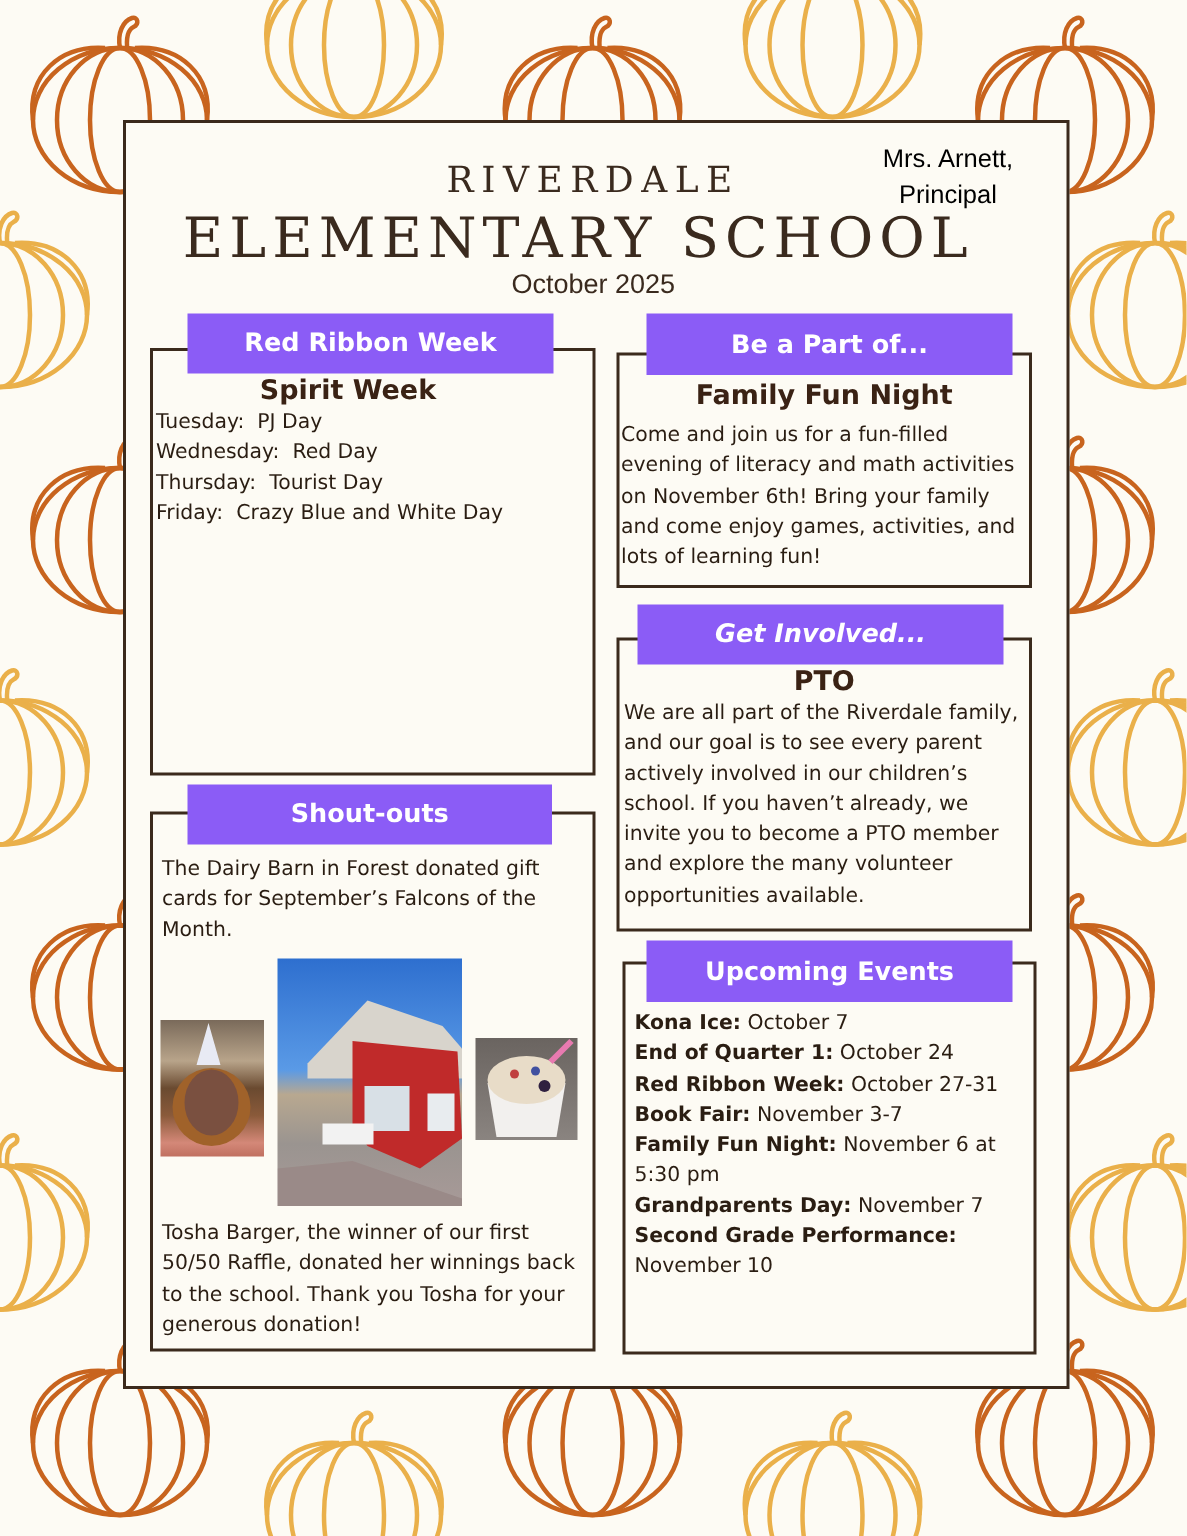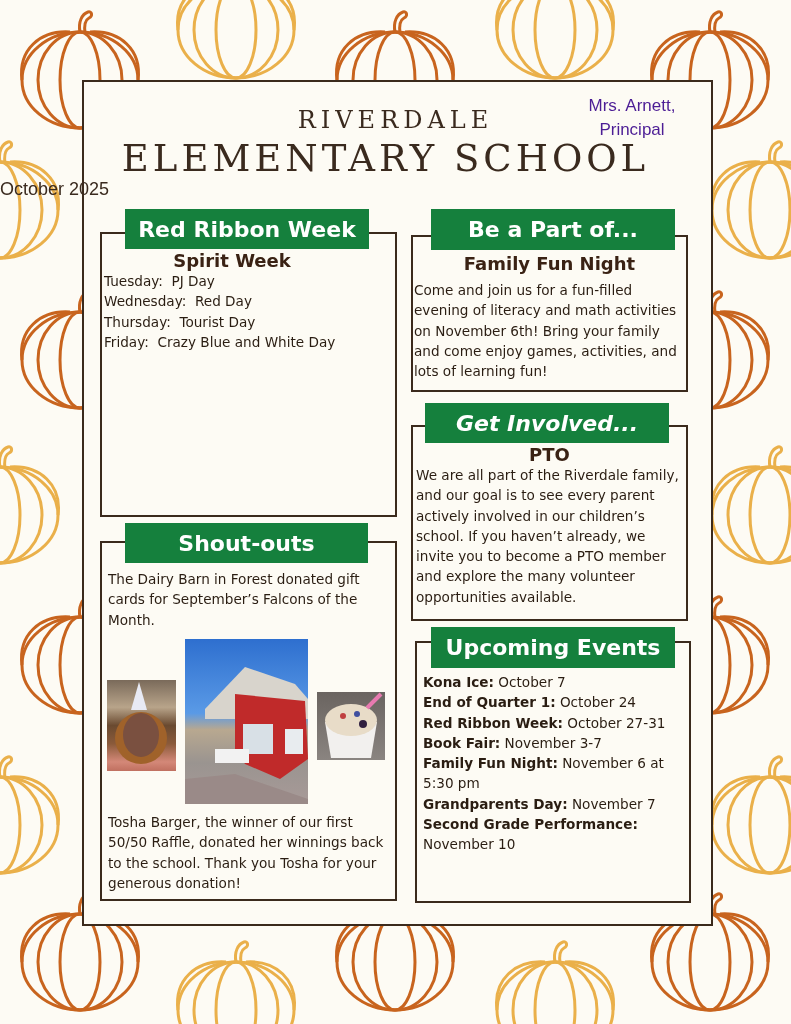--- a/index.html
+++ b/index.html
@@ -21,34 +21,34 @@
       font-family: "DejaVu Serif", "Liberation Serif", serif;
       font-size: 24px; letter-spacing: 5px; font-weight: normal; color: #3a2a1e;
       line-height: 40px;
     }
     .title-2 {
       left: 0; width: 100%; top: 138px; text-align: center; padding-right: 20px;
       font-family: "DejaVu Serif", "Liberation Serif", serif;
       font-size: 37px; letter-spacing: 4px; color: #3a2a1e; line-height: 42px;
     }
     .date {
-      left: 0; width: 100%; top: 178px; 
+      left: 0; width: 100%; top: 178px; text-align: center;
       font-size: 18px; color: #3a2a1e; line-height: 22px;
     }
     .principal {
       left: 570px; top: 94px; width: 124px; text-align: center;
-      font-size: 17px; line-height: 24px; color: #4c1d95;
+      font-size: 17px; line-height: 24px; color: #000000;
     }
     .box {
       position: absolute; border: 2px solid #3b2a1c; background: #fdfbf4; z-index: 2;
     }
     .label {
-      position: absolute; background: #15803d; color: #ffffff;
+      position: absolute; background: #8b5cf6; color: #ffffff;
       font-family: "DejaVu Sans", sans-serif; font-weight: bold;
-      font-size: 22px; text-align: center; z-index: 3;
+      font-size: 17px; text-align: center; z-index: 3;
       display: flex; align-items: center; justify-content: center;
     }
     .subhead {
       position: absolute; font-family: "DejaVu Sans", sans-serif; font-weight: bold;
       color: #3a2214; font-size: 18px; text-align: center; z-index: 4;
     }
     .text {
       position: absolute; font-family: "DejaVu Sans", sans-serif;
       font-size: 13.6px; line-height: 20.3px; color: #2a1d12; z-index: 4;
     }

